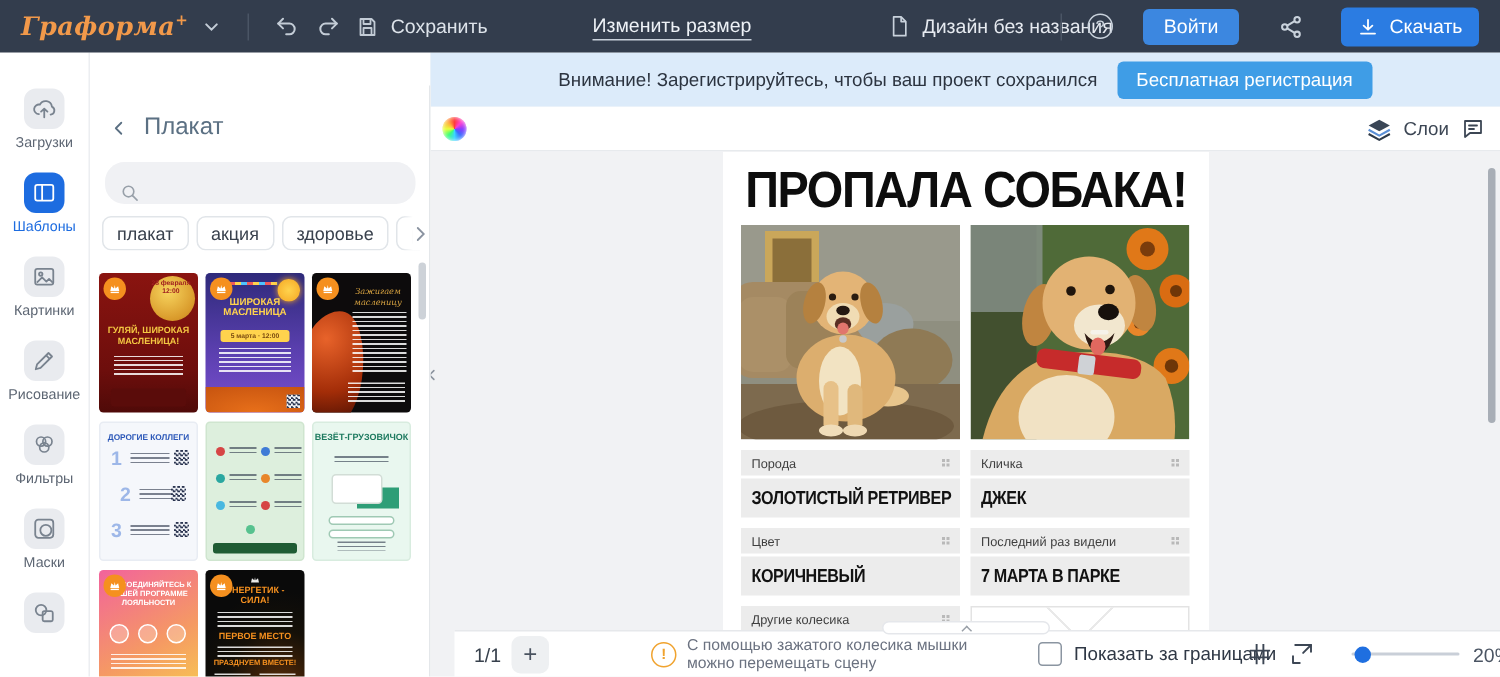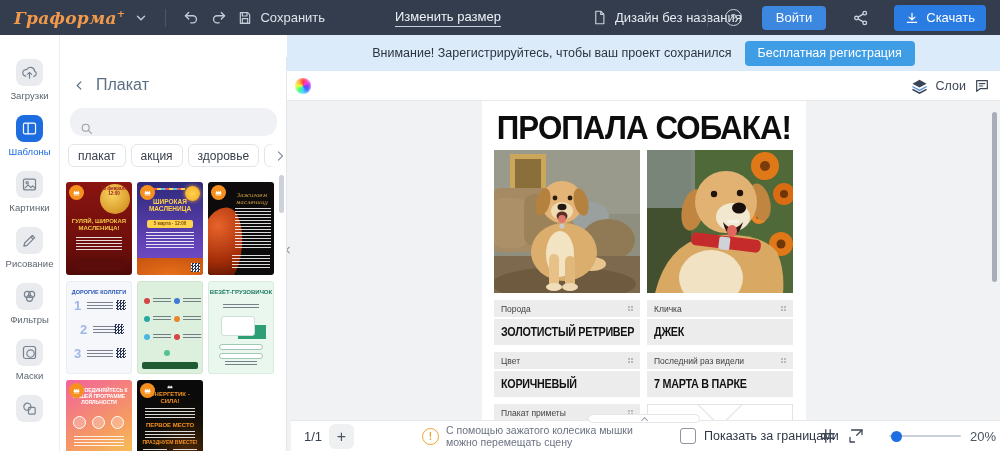--- a/index.html
+++ b/index.html
@@ -178,21 +178,21 @@
     border-radius:3px; cursor:pointer; }
   .collapse-tab { position:absolute; left:-4px; top:200px; width:14px; height:30px;
     display:flex; align-items:center; color:#8b939e; cursor:pointer; z-index:6; }
   .pill { position:absolute; left:301px; top:379px; width:112px; height:9px; background:#fff;
     border:1px solid #e5e7eb; border-radius:5px; display:flex; align-items:center;
     justify-content:center; z-index:8; cursor:pointer; }
   .pill .caret { width:5px; height:5px; border-left:1.4px solid #9aa0a8;
     border-top:1.4px solid #9aa0a8; transform:rotate(45deg); margin-top:3px; }
 
   
-  .bottombar { position:absolute; left:4px; right:0; bottom:0; height:31px; background:#fff;
+  .bottombar { position:absolute; left:16px; right:0; bottom:0; height:31px; background:#fff;
     border-top:1px solid #e6e8eb; z-index:7; }
   .bb-page { position:absolute; left:13px; top:8px; font-size:13px; color:#37404c; }
   .bb-add { position:absolute; left:38px; top:3px; width:25px; height:25px; background:#eef0f2;
     border:none; border-radius:6px; font-size:16px; color:#4a5360; cursor:pointer;
     font-family:inherit; line-height:1; }
   .bb-warn { position:absolute; left:131px; top:7px; width:17px; height:17px;
     border:1.6px solid #f0a32f; border-radius:50%; color:#f0a32f; font-size:10px;
     font-weight:bold; display:flex; align-items:center; justify-content:center; }
   .bb-hint { position:absolute; left:155px; top:4px; font-size:10.5px; line-height:11.5px;
     color:#6b7280; }
@@ -637,21 +637,21 @@
           <div class="flabel">
               <span>Последний раз видели</span>
               <span class="fhandle"></span>
             </div>
           <div class="fvalue">
               <span>7 МАРТА В ПАРКЕ</span>
             </div>
         </div>
         <div class="fblock">
           <div class="flabel">
-              <span>Плакат приметы</span>
+              <span>Другие колесика</span>
               <span class="fhandle"></span>
             </div>
 
         </div>
         <div class="imgph"></div>
       </div>
     </div>
   </div>
 
   <div class="vscroll"></div>

